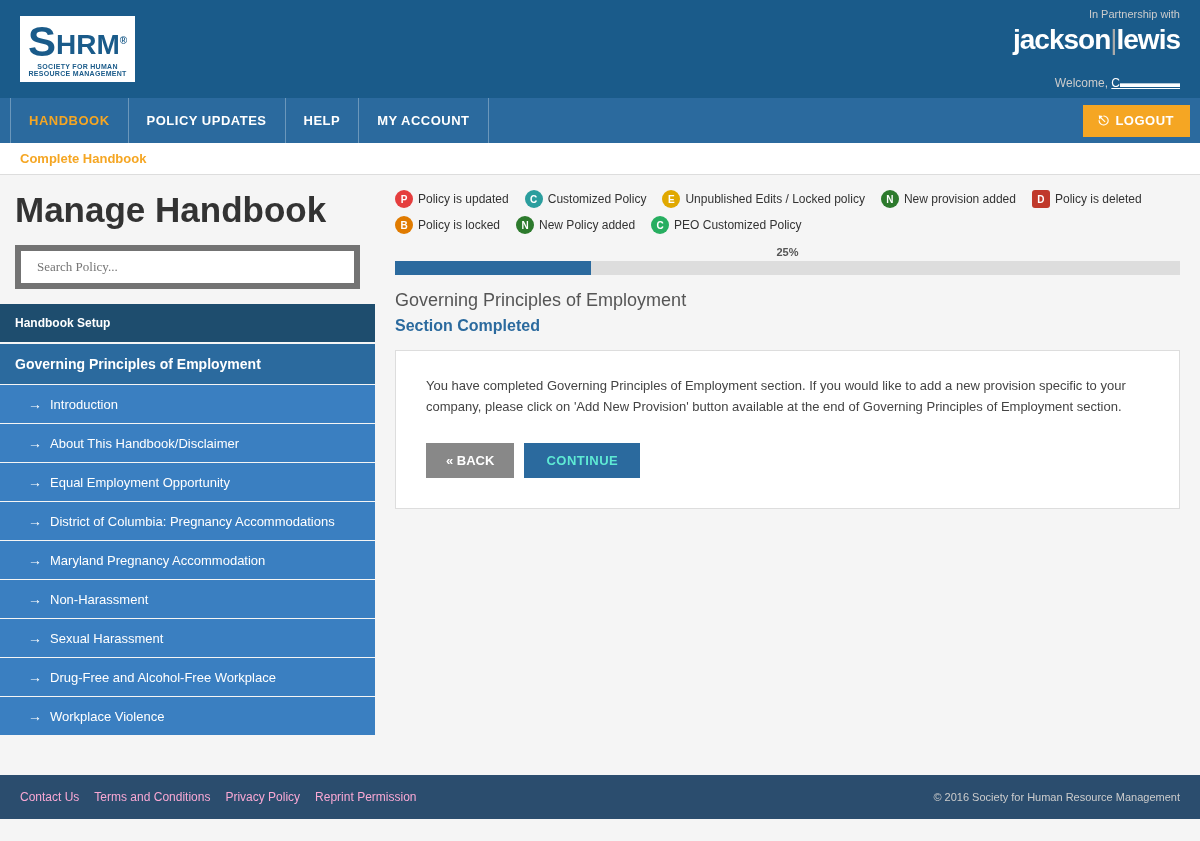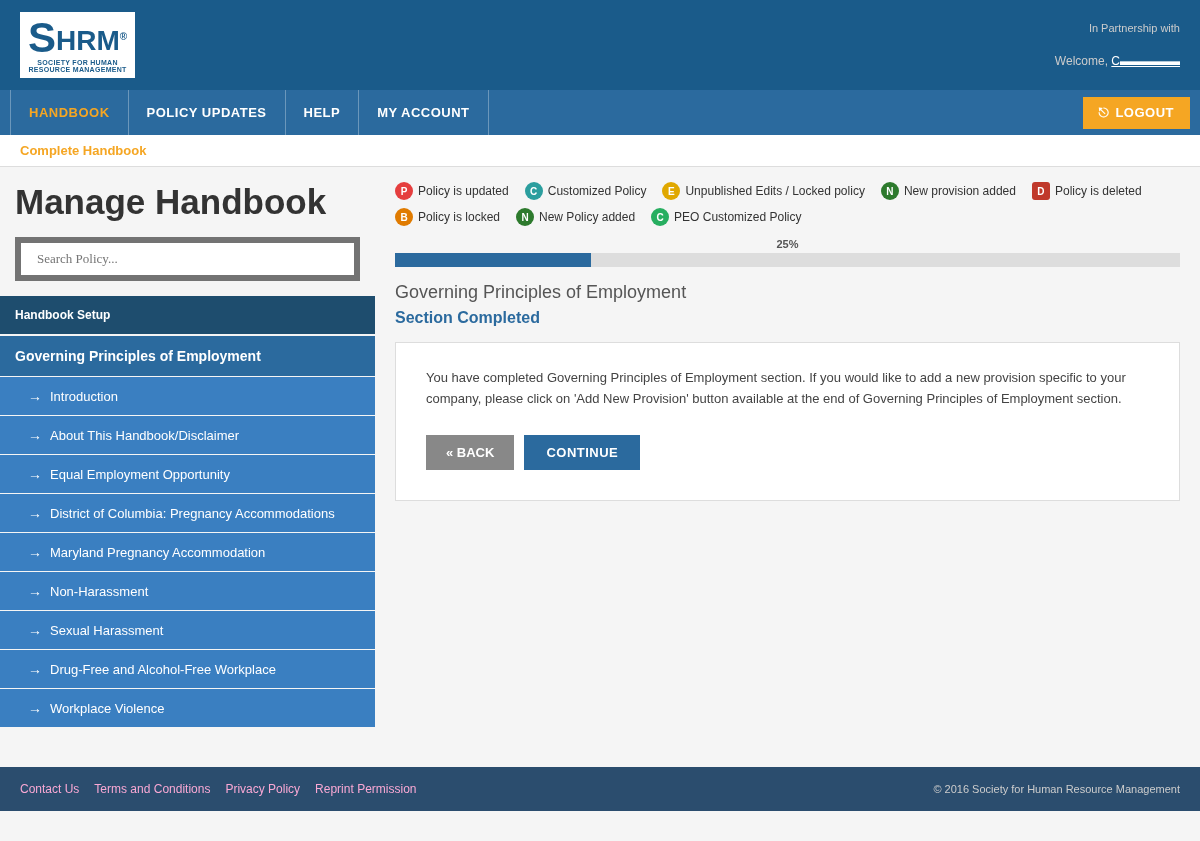--- a/index.html
+++ b/index.html
@@ -266,21 +266,21 @@
       background: #888;
       color: white;
       border: none;
       padding: 10px 20px;
       font-size: 13px;
       font-weight: bold;
       cursor: pointer;
     }
     .btn-continue {
       background: #2b6a9e;
-      color: #ffffff;
+      color: #5eead4;
       border: none;
       padding: 10px 22px;
       font-size: 13px;
       font-weight: bold;
       cursor: pointer;
       letter-spacing: 0.5px;
     }
 
     
     .footer {
@@ -349,20 +349,21 @@
     <div class="shrm-box">
       <div style="display:flex;align-items:flex-end;">
         <span class="shrm-s">S</span>
         <span class="shrm-hrm">HRM<sup class="shrm-reg">®</sup></span>
       </div>
       <span class="shrm-tagline">SOCIETY FOR HUMAN<br>RESOURCE MANAGEMENT</span>
     </div>
   </div>
   <div class="partner-area">
     <span class="in-partnership">In Partnership with</span>
+    <div class="jackson-lewis">jackson<span class="pipe">|</span>lewis</div>
     <span class="welcome-text">Welcome, <span style="color:white;text-decoration:underline;">C▬▬▬▬▬</span></span>
   </div>
 </div>
 
 <nav class="main-nav">
   <a class="nav-item active">HANDBOOK</a>
   <a class="nav-item">POLICY UPDATES</a>
   <a class="nav-item">HELP</a>
   <a class="nav-item">MY ACCOUNT</a>
   <div class="nav-spacer"></div>

